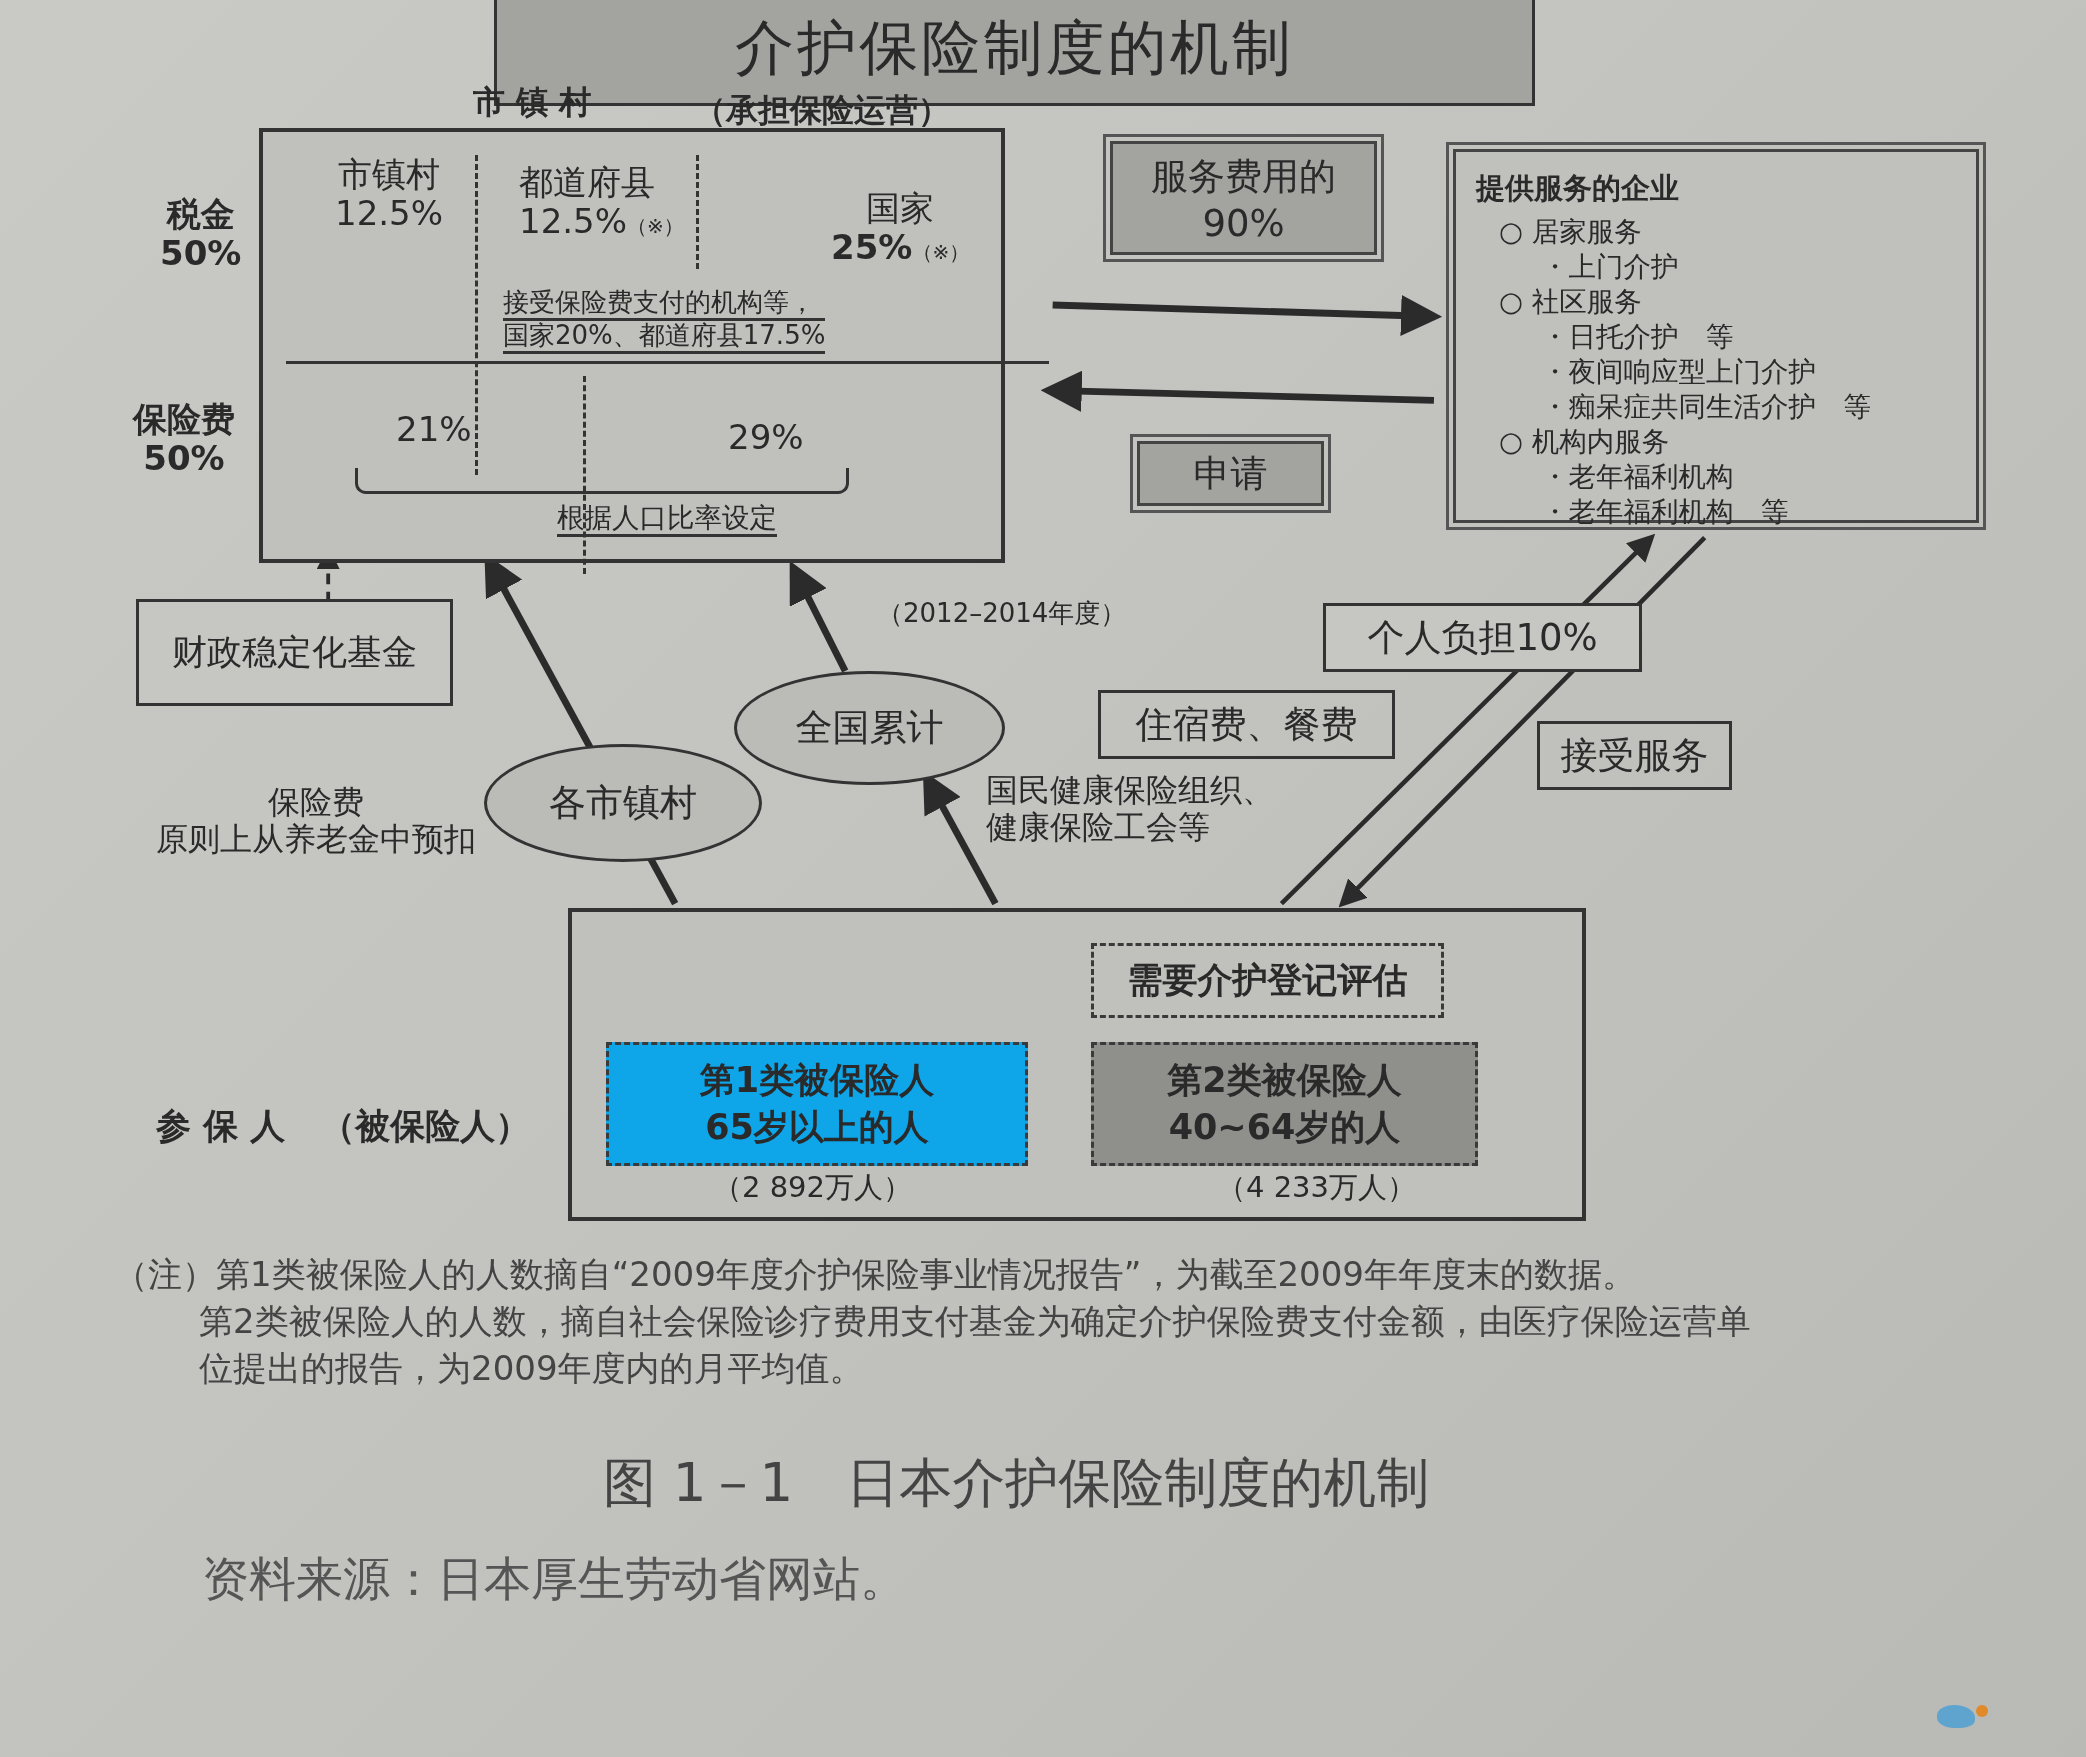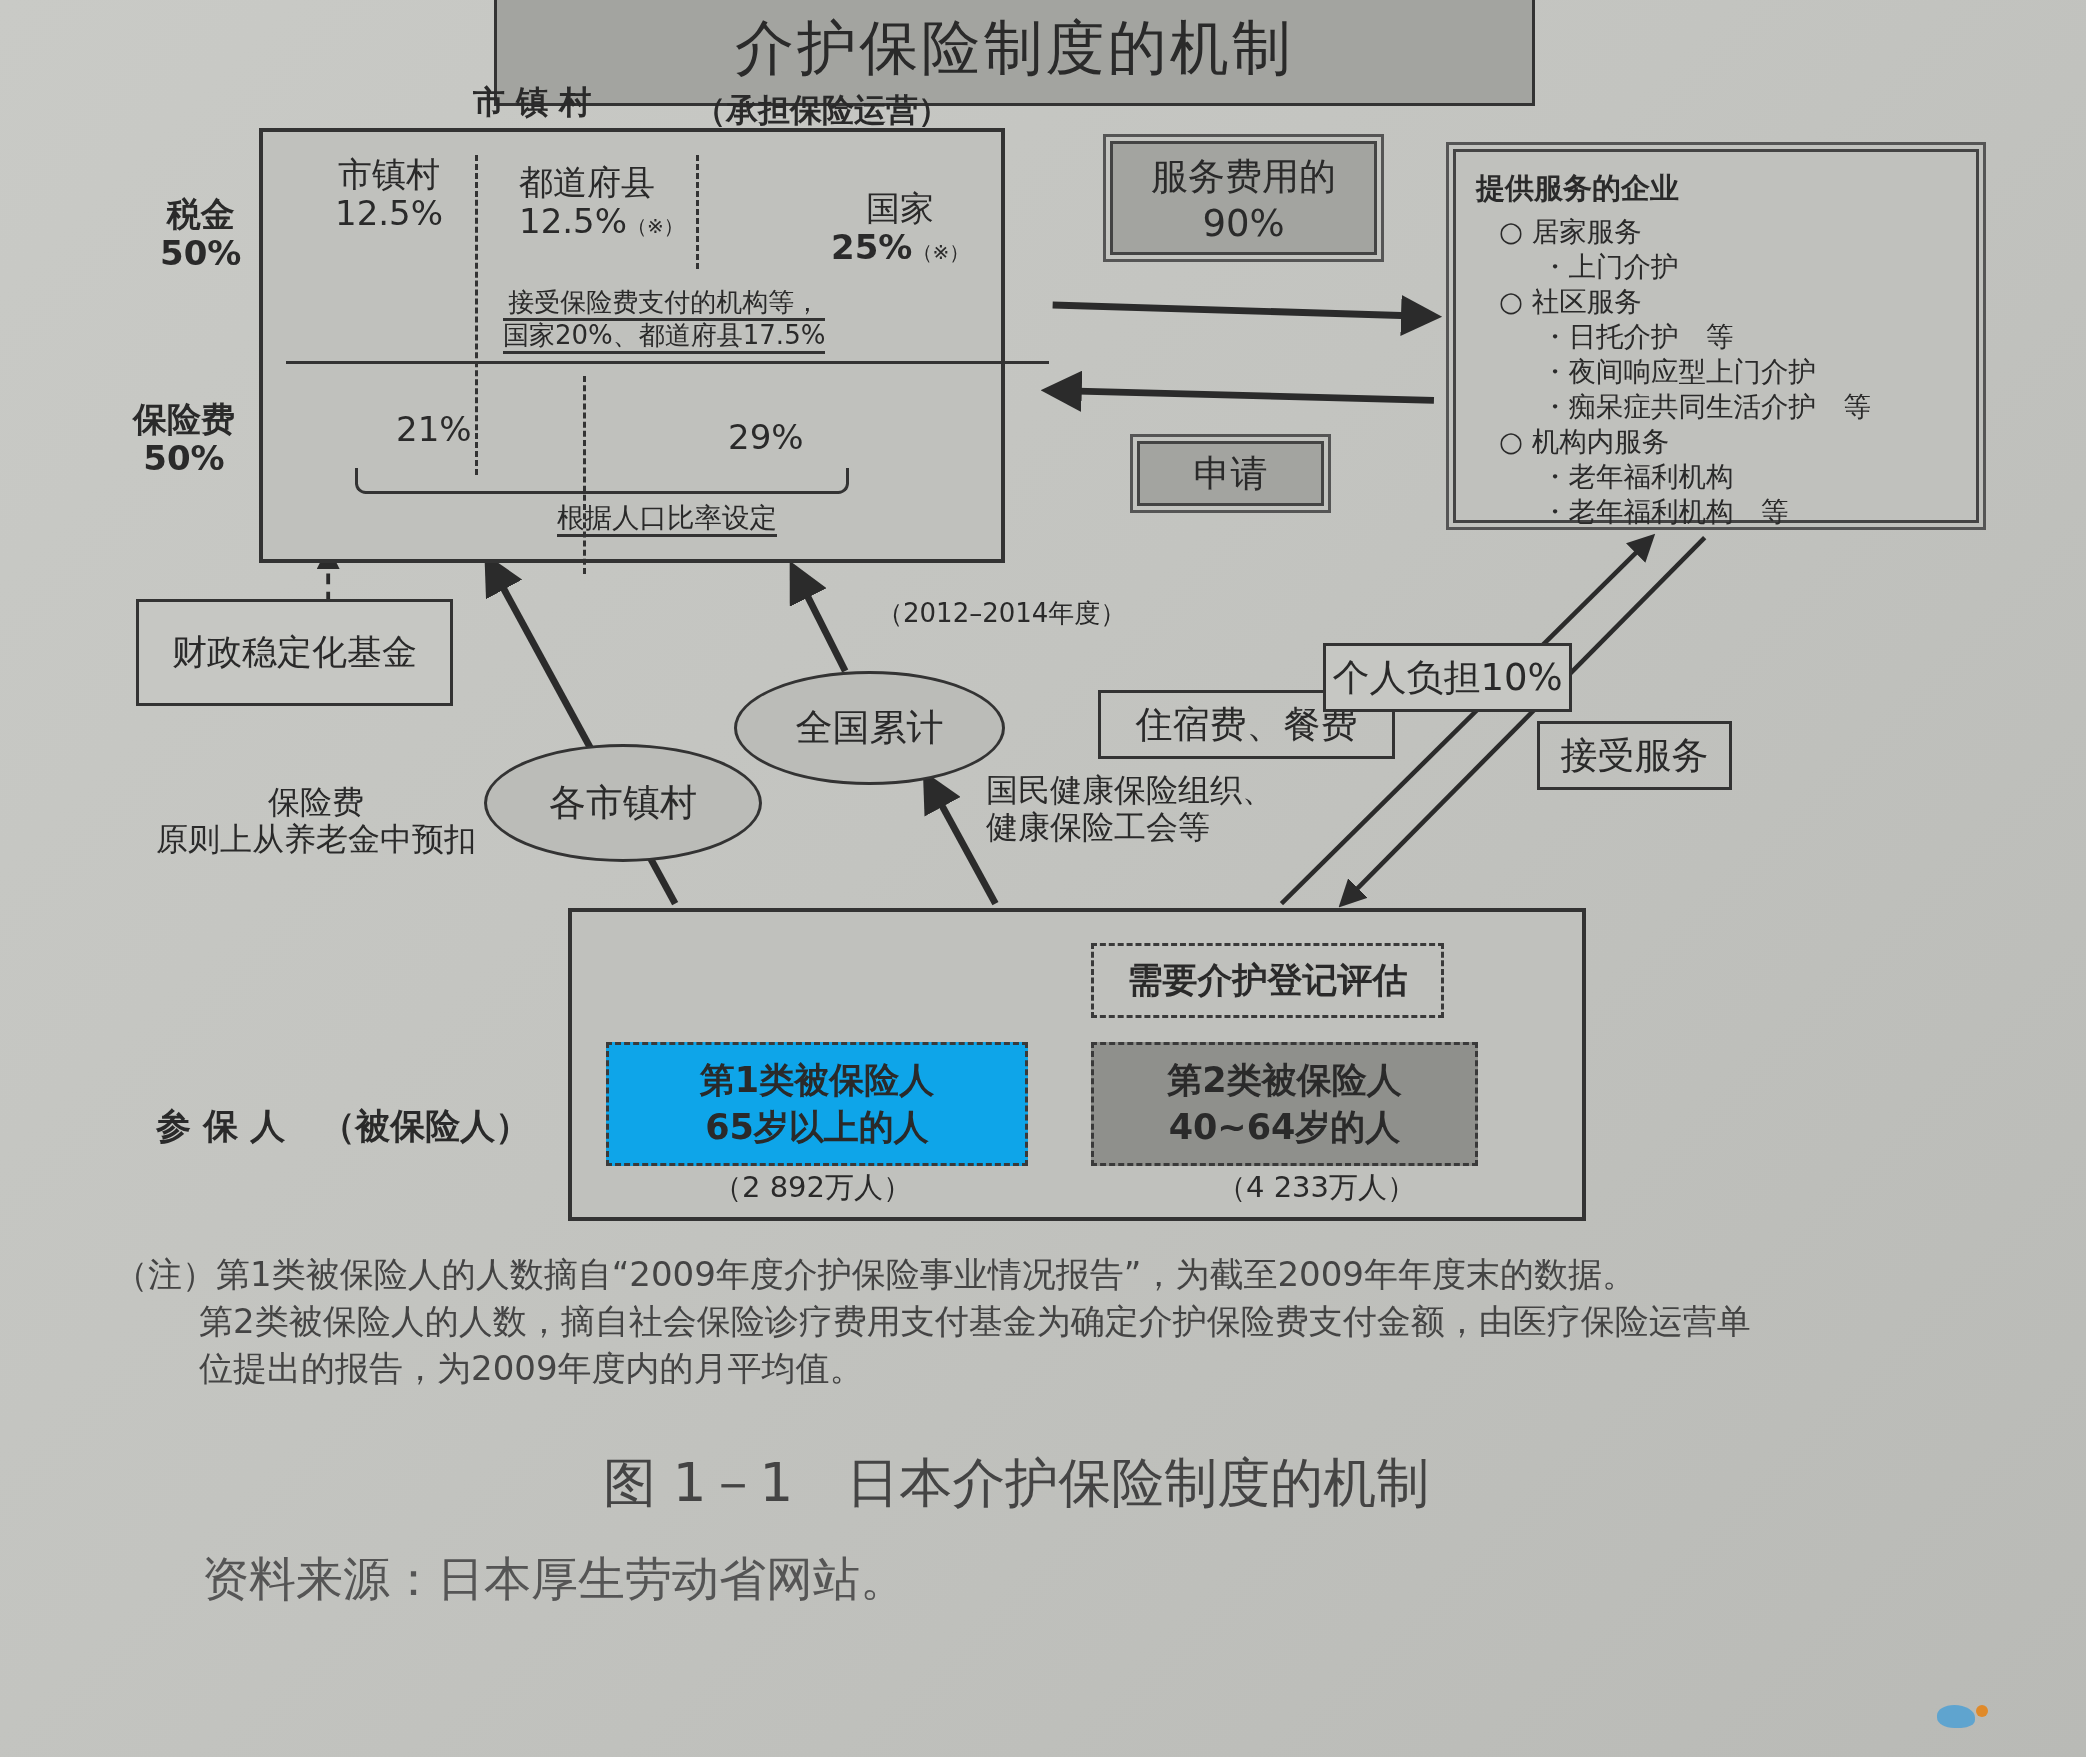--- a/index.html
+++ b/index.html
@@ -9,21 +9,21 @@
   .abs{position:absolute;}
   .t{position:absolute;white-space:nowrap;line-height:1.15;}
   .box{position:absolute;box-sizing:border-box;border:3.8px solid #333;}
   .grey{background:#a3a4a0;}
   .lite{background:#c0c1bd;}
   .dbl{border:3.1px solid #444;outline:3.1px solid #555;outline-offset:4.6px;}
   .dash{border:3.8px dashed #3a3a3a;}
   .ell{position:absolute;box-sizing:border-box;border:3.1px solid #333;border-radius:50%;
     background:#bbbcb8;display:flex;align-items:center;justify-content:center;}
   .bold{font-weight:bold;}
-  .ul{border-bottom:3.1px solid #333;text-align:center;}
+  .ul{border-bottom:3.1px solid #333;}
   svg{position:absolute;left:0;top:0;}
 </style>
 </head>
 <body>
 
 <svg width="2087" height="1757" viewBox="0 0 2736 2304">
   <defs>
     <marker id="ah" viewBox="0 0 10 10" refX="8" refY="5" markerWidth="6" markerHeight="6" orient="auto-start-reverse">
       <path d="M0,0 L10,5 L0,10 z" fill="#2b2b2b"></path>
     </marker>
@@ -133,21 +133,21 @@
 </div>
 
 <div class="t" style="left:986px;top:772px;font-size:32px;">
   <div>国民健康保险组织、</div>
   <div>健康保险工会等</div>
 </div>
 
 <div class="box" style="left:1098px;top:690px;width:297px;height:69px;display:flex;align-items:center;justify-content:center;font-size:37px;">
   <span>住宿费、餐费</span>
 </div>
-<div class="box" style="left:1323px;top:603px;width:249px;height:69px;display:flex;align-items:center;justify-content:center;font-size:37px;background:#c6c7c3;margin-top:40px;">
+<div class="box" style="left:1323px;top:603px;width:319px;height:69px;display:flex;align-items:center;justify-content:center;font-size:37px;background:#c6c7c3;">
   <span>个人负担10%</span>
 </div>
 <div class="box" style="left:1537px;top:721px;width:195px;height:69px;display:flex;align-items:center;justify-content:center;font-size:37px;">
   <span>接受服务</span>
 </div>
 
 <span class="t bold" style="left:156px;top:1106px;font-size:35px;">参 保 人　（被保险人）</span>
 
 <div class="box lite" style="left:568px;top:908px;width:1018px;height:313px;border-width:4.6px;">
   <div class="abs dash" style="left:519px;top:30.5px;width:347px;height:69px;display:flex;align-items:center;justify-content:center;font-size:35px;font-weight:bold;">

